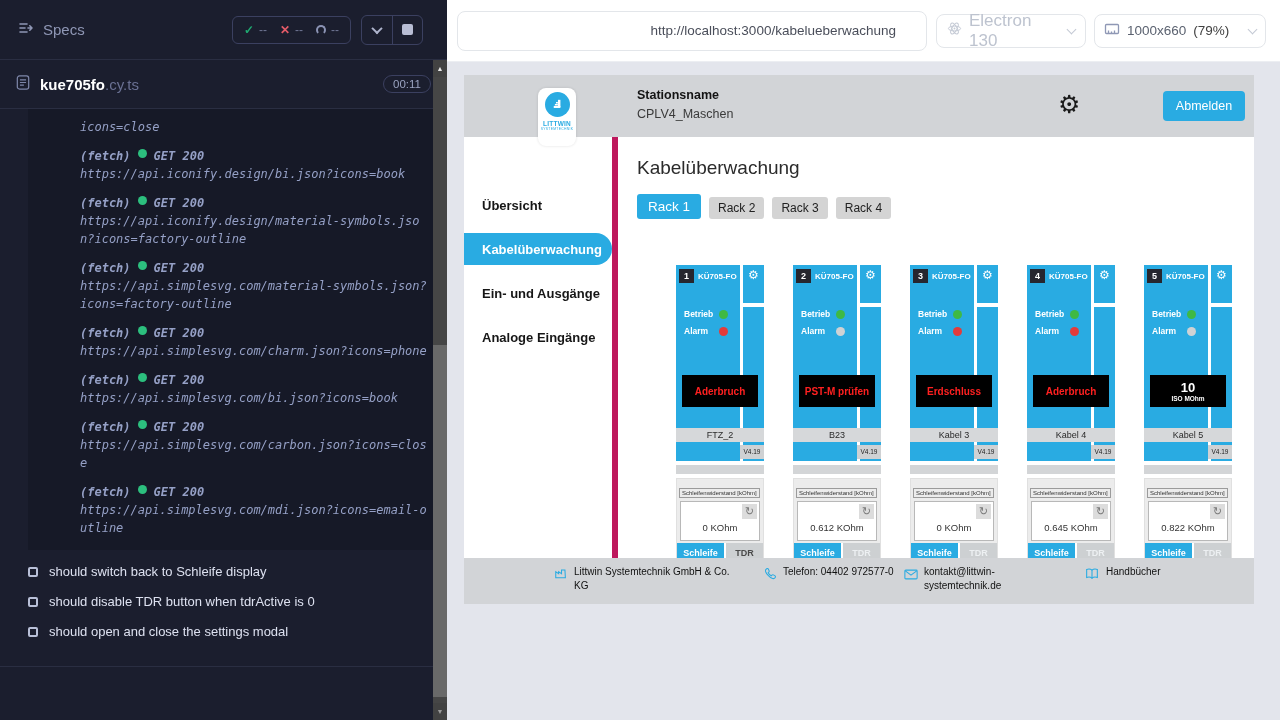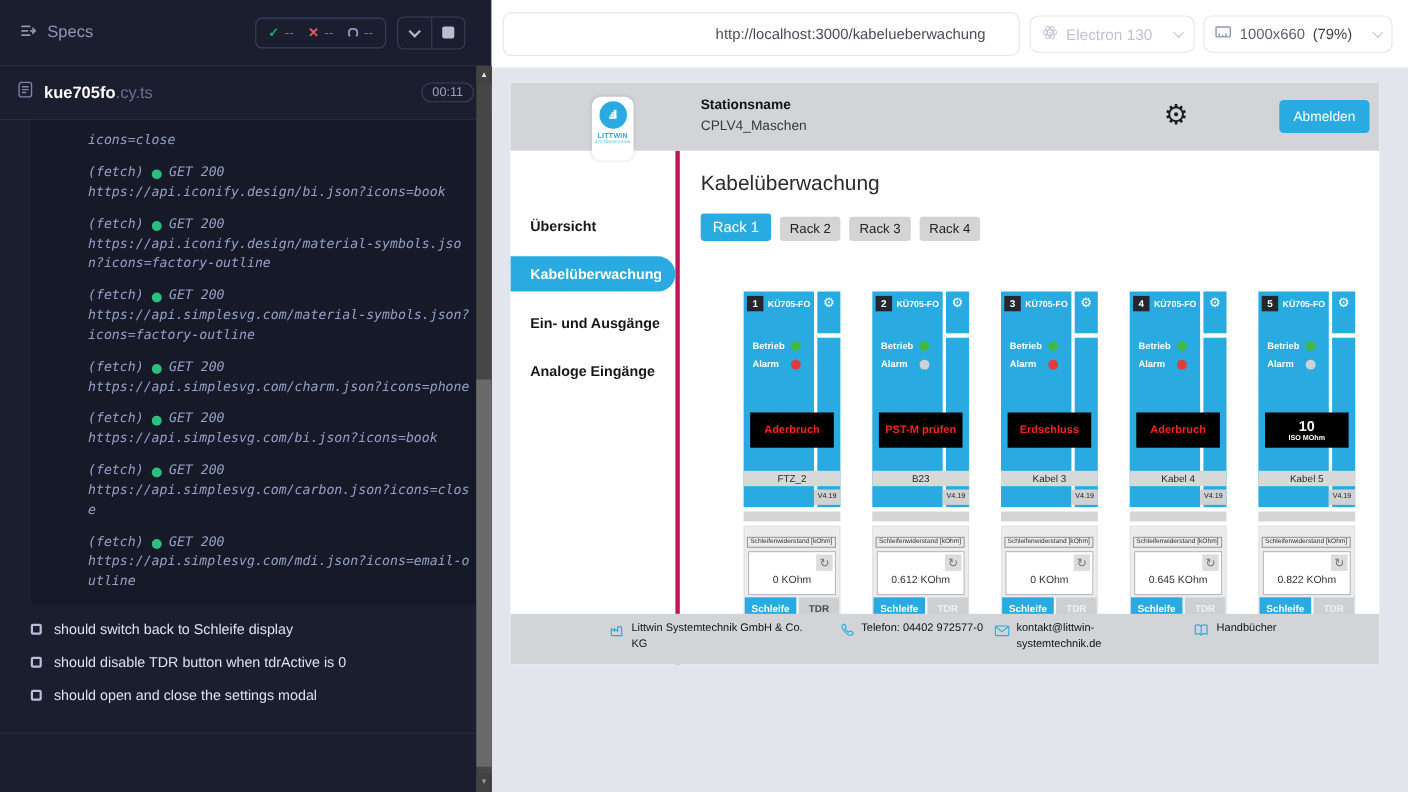--- a/index.html
+++ b/index.html
@@ -27,60 +27,60 @@
   .stop-sq{width:11px;height:11px;background:#b8bdd4;border-radius:2px;}
 
   .spec-row{height:49px;display:flex;align-items:center;gap:10px;padding:0 16px;border-bottom:1px solid #2a2e42;}
   .spec-name{font-size:15px;color:#fff;font-weight:bold;}
   .spec-name .ext{font-weight:normal;color:#6a7193;}
   .timer{margin-left:auto;border:1px solid #3b4060;border-radius:11px;padding:2px 9px;font-size:11.5px;color:#9aa3c0;}
 
   .log{margin-left:28px;background:#161927;padding:9px 14px 12px 52px;font:italic 12px "DejaVu Sans Mono",monospace;color:#95a0c6;height:441px;overflow:hidden;}
   .log-cont{margin-bottom:4px;}
   .log-entry{margin-top:13px;cursor:pointer;}
-  .log-line1{display:flex;align-items:flex-end;gap:7px;margin-bottom:2px;}
+  .log-line1{display:flex;align-items:flex-start;gap:7px;margin-bottom:2px;font-weight:bold;}
   .okdot{width:9px;height:9px;border-radius:50%;background:#2cbf7e;display:inline-block;}
   .log-url{line-height:18px;word-break:break-all;}
 
   .tests{list-style:none;padding:14px 12px 12px 28px;}
   .test-item{display:flex;align-items:center;gap:11px;margin:0 0 15px 0;font-size:13px;color:#dde1f0;cursor:pointer;}
   .test-box{width:10px;height:10px;border:2px solid #b9c0d8;border-radius:2px;flex:none;}
   .bottom-divider{border-top:1px solid #2a2e42;}
 
   
   .vscroll{position:absolute;left:433px;top:60px;width:14px;height:660px;background:#464646;z-index:3;}
   .sb-btn{position:absolute;left:0;width:14px;height:17px;background:#424242;text-align:center;font-size:7px;line-height:17px;cursor:pointer;}
   .sb-btn.up{top:0;color:#e8e8e8;}
   .sb-btn.down{bottom:0;color:#9a9a9a;}
   .sb-thumb{position:absolute;left:0;top:285px;width:14px;height:352px;background:#696969;cursor:pointer;}
 
   
   .stage{position:absolute;left:447px;top:0;width:833px;height:720px;background:#e3e5ec;}
   .toolbar{height:62px;background:#fff;display:flex;align-items:center;padding:0 14px 0 10px;gap:8px;border-bottom:1px solid #eceef2;}
   .url-bar{width:470px;height:40px;border:1px solid #e3e6ea;border-radius:8px;display:flex;align-items:center;padding:0 30px;font-size:13.5px;color:#4a4e5a;background:#fff;cursor:text;justify-content:flex-end;}
-  .browser-select{margin-left:auto;width:150px;height:34px;border:1px solid #e3e6ea;border-radius:8px;display:flex;align-items:center;gap:7px;padding:0 10px;font-size:14px;color:#bdc3cf;cursor:pointer;}
+  .browser-select{margin-left:auto;width:150px;height:34px;border:1px solid #e3e6ea;border-radius:8px;display:flex;align-items:center;gap:7px;padding:0 10px;font-size:17px;color:#bdc3cf;cursor:pointer;}
   .viewport-box{width:172px;height:34px;border:1px solid #e3e6ea;border-radius:8px;display:flex;align-items:center;gap:7px;padding:0 9px;font-size:13.5px;color:#5b6270;cursor:pointer;}
   .viewport-box .pct{color:#404040;}
   .mini-chev{width:7px;height:7px;border-right:1.6px solid #c3c9d4;border-bottom:1.6px solid #c3c9d4;transform:rotate(45deg);margin-left:auto;margin-top:-3px;}
 
   
   .app{position:absolute;left:17px;top:75px;width:790px;height:529px;background:#fff;overflow:hidden;}
   .app-header{position:relative;height:62px;background:#d2d4d7;}
   .logo{position:absolute;left:74px;top:13px;width:38px;height:58px;background:#fff;border-radius:8px;display:flex;flex-direction:column;align-items:center;padding-top:4px;z-index:6;box-shadow:0 0 3px rgba(0,0,0,.12);}
   .logo-circle{width:25px;height:25px;border-radius:50%;background:var(--accent);display:flex;align-items:center;justify-content:center;}
   .logo-line1{font-size:6.5px;font-weight:bold;color:var(--accent);margin-top:3px;letter-spacing:.2px;}
   .logo-line2{font-size:3.4px;color:var(--accent);letter-spacing:.3px;}
   .station{position:absolute;left:173px;top:11px;line-height:19px;}
   .station .lbl{font-size:12.5px;font-weight:bold;color:#141414;}
   .station .val{font-size:12.5px;color:#3a3a3a;}
   .hdr-gear{position:absolute;left:594px;top:16px;font-family:"DejaVu Sans",sans-serif;font-size:25px;color:#1a1a1a;cursor:pointer;line-height:28px;}
   .logout-btn{position:absolute;right:9px;top:16px;width:82px;height:30px;background:var(--accent);color:#fff;border:none;border-radius:4px;font-size:12.5px;font-family:"Liberation Sans",sans-serif;cursor:pointer;}
 
   .app-body{display:flex;height:467px;}
-  .nav{width:154px;padding-top:52px;border-right:4px solid #be185d;}
+  .nav{width:154px;padding-top:52px;border-right:6px solid #be185d;}
   .nav-item{height:32px;display:flex;align-items:center;padding-left:18px;margin-bottom:12px;font-size:13px;font-weight:bold;color:#161616;cursor:pointer;}
   .nav-item.active{background:var(--accent);color:#fff;border-radius:0 18px 18px 0;}
   .content{flex:1;position:relative;}
   .page-title{position:absolute;left:19px;top:20px;font-size:19px;color:#2b2b2b;}
   .racks{position:absolute;left:19px;top:57px;display:flex;gap:8px;align-items:flex-end;}
   .rack-btn{padding:4px 9px;font-size:12px;background:#d4d4d4;color:#222;border-radius:3px;cursor:pointer;}
   .rack-btn.active{background:var(--accent);color:#fff;font-size:13.5px;padding:5px 11px;}
 
   .cards{position:absolute;left:58px;top:128px;display:flex;gap:29px;}
   .card{width:88px;height:300px;position:relative;background:#fff;}

